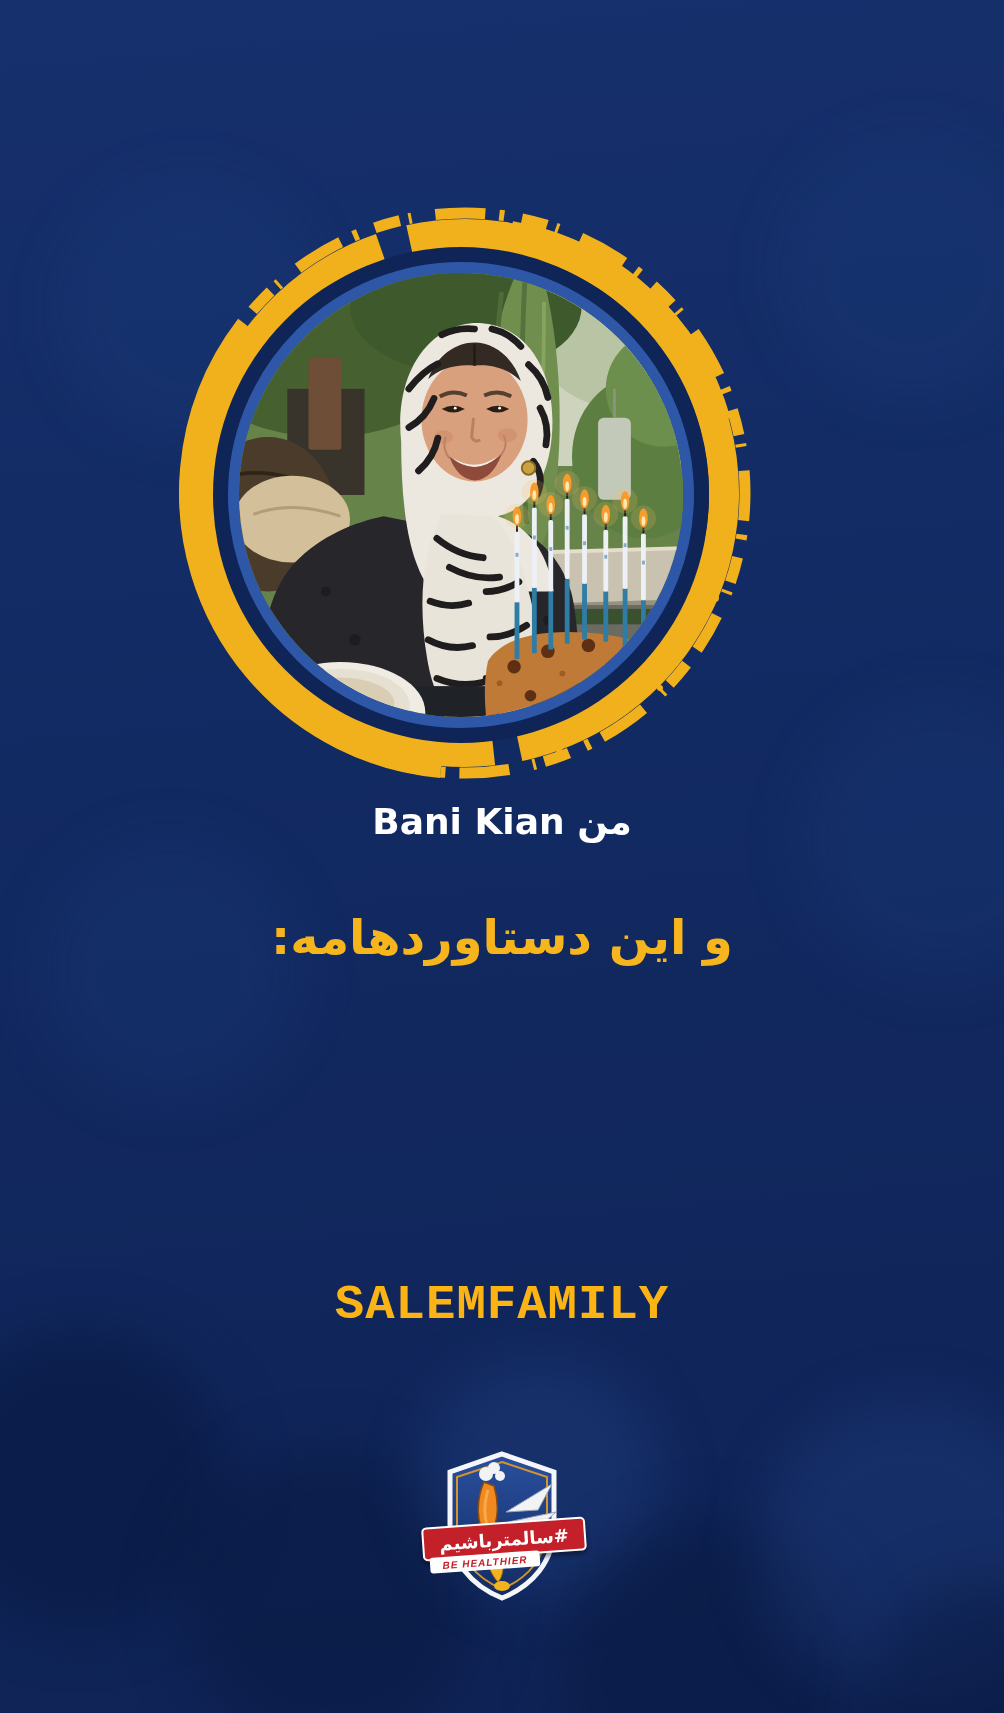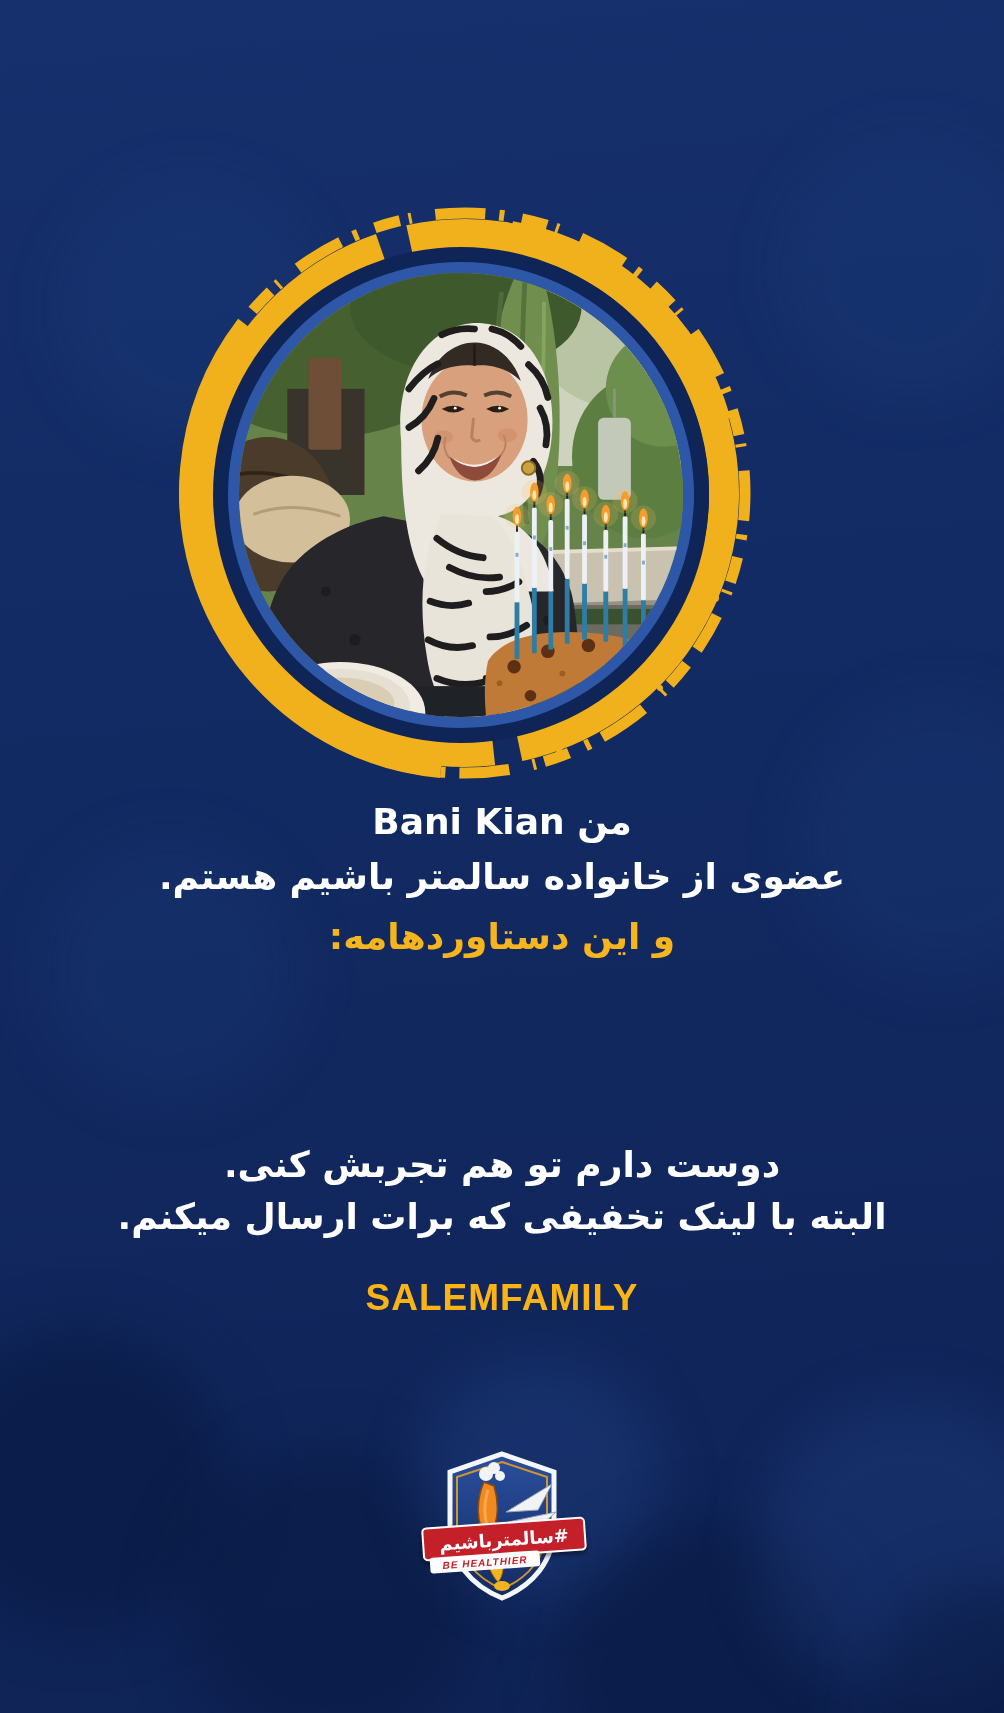--- a/index.html
+++ b/index.html
@@ -24,24 +24,24 @@
   .brush{position:absolute;left:140px;top:168px;width:650px;height:650px;z-index:1;}
   .photo-frame{
     position:absolute;left:228px;top:262px;width:444px;height:444px;border-radius:50%;
     border:11px solid #2e57a8;box-shadow:0 0 0 15px #0f2457;overflow:hidden;z-index:2;background:#66834a;
   }
   .photo-frame svg{position:absolute;left:0;top:0;width:100%;height:100%;}
 
   .txt{position:absolute;left:0;width:100%;text-align:center;color:#ffffff;font-weight:bold;z-index:3;}
   .txt div{white-space:pre;}
   .intro{top:794px;font-size:36px;line-height:55px;}
-  .ach{top:911px;font-size:36px;line-height:52px;color:#f6b51d;}
+  .ach{top:911px;font-size:48px;line-height:52px;color:#f6b51d;}
   .invite{top:1139px;font-size:36px;line-height:52px;}
-  .promo{top:1277px;font-size:37px;letter-spacing:1px;color:#fcb415;
-         font-family:Liberation Sans, sans-serif;text-align:center;}
+  .promo{top:1277px;font-size:49px;letter-spacing:1px;color:#fcb415;
+         font-family:Liberation Mono, monospace;text-align:center;}
 
   .logo{position:absolute;top:1446px;left:0;width:100%;height:175px;z-index:3;}
   .shield{position:absolute;left:calc(50% - 62px);top:4px;width:124px;height:152px;}
   .banner{
     position:absolute;left:calc(50% - 80px);top:76px;width:160px;height:30px;
     background:#c4202a;border:2px solid #ffffff;border-radius:5px;transform:rotate(-4deg);
     box-shadow:0 3px 5px rgba(0,0,0,.45);
     display:flex;align-items:center;justify-content:center;
     color:#ffffff;font-size:18px;font-weight:bold;
   }
@@ -283,31 +283,26 @@
             <circle cx="419" cy="254" r="13" fill="rgba(255,190,100,.18)"></circle>
             <ellipse cx="419" cy="254" rx="4.5" ry="10" fill="#f59c2c"></ellipse>
             <ellipse cx="419" cy="257" rx="2" ry="5" fill="#ffe9b0"></ellipse>
           </g>
       </g>
     </svg>
   </div>
 
   <div class="txt intro">
     <div dir="rtl" lang="fa">من Bani Kian</div>
-    <div dir="rtl" lang="fa">عضوی از خانواده سالمتر باشیم هستم.</div>
   </div>
 
   <div class="txt ach">
     <div dir="rtl" lang="fa">و این دستاوردهامه:</div>
   </div>
 
-  <div class="txt invite">
-    <div dir="rtl" lang="fa">دوست دارم تو هم تجربش کنی.</div>
-    <div dir="rtl" lang="fa">البته با لینک تخفیفی که برات ارسال میکنم.</div>
-  </div>
 
   <div class="txt promo">SALEMFAMILY</div>
 
   <div class="logo">
     <svg class="shield" viewBox="0 0 124 152" aria-hidden="true">
       <defs>
         <linearGradient id="sg" x1="0" y1="0" x2="0" y2="1">
           <stop offset="0" stop-color="#2a4f9e"></stop>
             <stop offset="1" stop-color="#132c63"></stop>
         </linearGradient>

